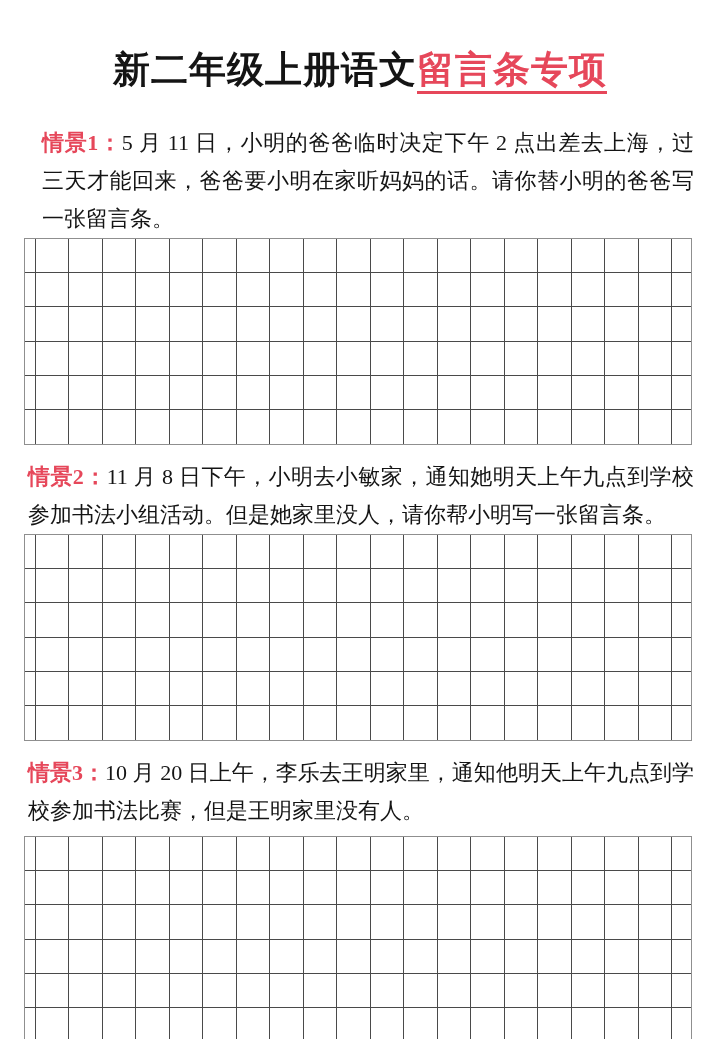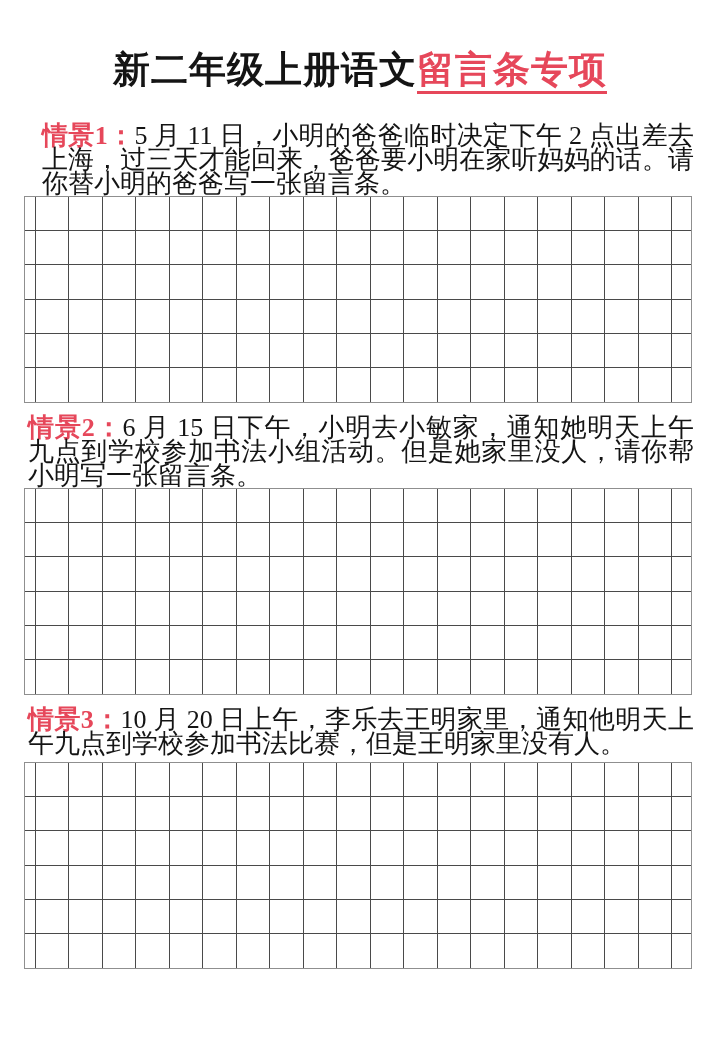--- a/index.html
+++ b/index.html
@@ -19,21 +19,21 @@
     padding-top:46px;text-align:center;
     font-size:37px;font-weight:700;line-height:1.3;
     letter-spacing:1px;white-space:nowrap;
   }
   .title .red{
     color:var(--accent);
     border-bottom:3px solid var(--accent);
     padding-bottom:1px;
   }
   .scenario{
-    font-size:26px;line-height:24px;
+    font-size:22px;line-height:38px;
     text-align:justify;
   }
   .scenario .label{
     color:var(--accent);font-weight:700;
   }
   .s1{margin:30px 26px 0 42px;}
   .s2{margin:13px 26px 0 28px;}
   .s3{margin:13px 26px 0 28px;}
   .wgrid{
     margin-left:24px;
@@ -189,21 +189,21 @@
       <div class="cell lastr"></div>
       <div class="cell lastr"></div>
       <div class="cell lastr"></div>
       <div class="cell lastr"></div>
       <div class="cell lastr"></div>
       <div class="cell lastr"></div>
       <div class="cell lastc lastr"></div>
     </div>
 
   <p class="scenario s2">
-    <span class="label">情景2：</span><span>6 月 15 日下午，小明去小敏家，通知她明天上午九点到学校参加书法小组活动。但是她家里没人，请你帮小明写一张留言条。</span>
+    <span class="label">情景2：</span><span>11 月 8 日下午，小明去小敏家，通知她明天上午九点到学校参加书法小组活动。但是她家里没人，请你帮小明写一张留言条。</span>
   </p>
   <div class="wgrid g2" style="grid-template-columns: 11px repeat(19, 1fr) 19px;">
       <div class="cell"></div>
       <div class="cell"></div>
       <div class="cell"></div>
       <div class="cell"></div>
       <div class="cell"></div>
       <div class="cell"></div>
       <div class="cell"></div>
       <div class="cell"></div>

